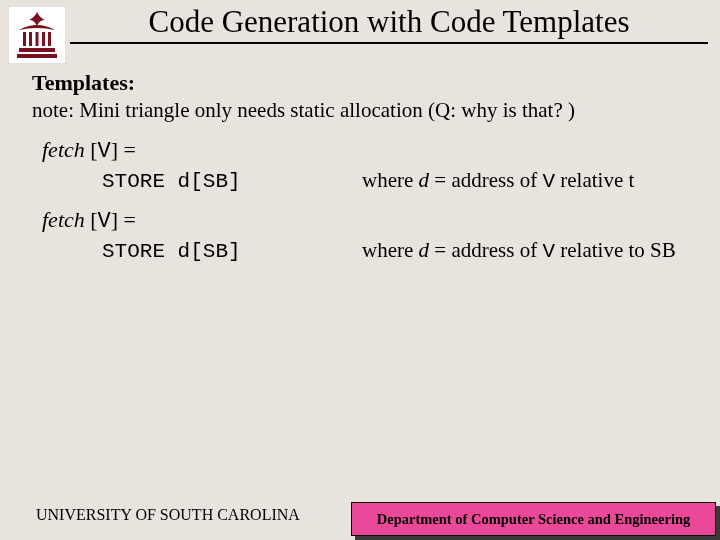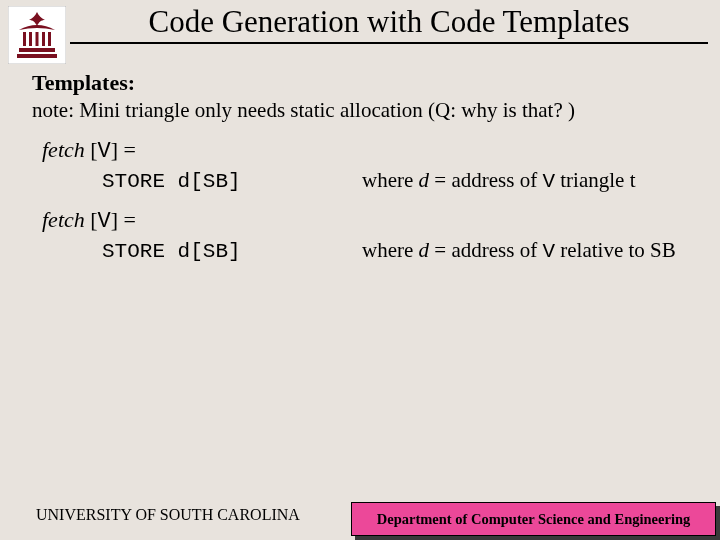--- a/index.html
+++ b/index.html
@@ -141,21 +141,21 @@
   <div class="note">note: Mini triangle only needs static allocation (Q: why is that? )</div>
 
   <div class="block">
     <div class="fn-line">
       <span class="ital">fetch</span>
       <span> [</span><span class="code">V</span><span>] =</span>
     </div>
     <div class="row">
       <div class="load-cell">STORE d[SB]</div>
       <div class="where-cell">
-        <span>where </span><span class="ital">d</span><span> = address of </span><span class="code">V</span><span> triangle t</span>
+        <span>where </span><span class="ital">d</span><span> = address of </span><span class="code">V</span><span> relative t</span>
       </div>
     </div>
   </div>
 
   <div class="block">
     <div class="fn-line">
       <span class="ital">fetch</span>
       <span> [</span><span class="code">V</span><span>] =</span>
     </div>
     <div class="row">

